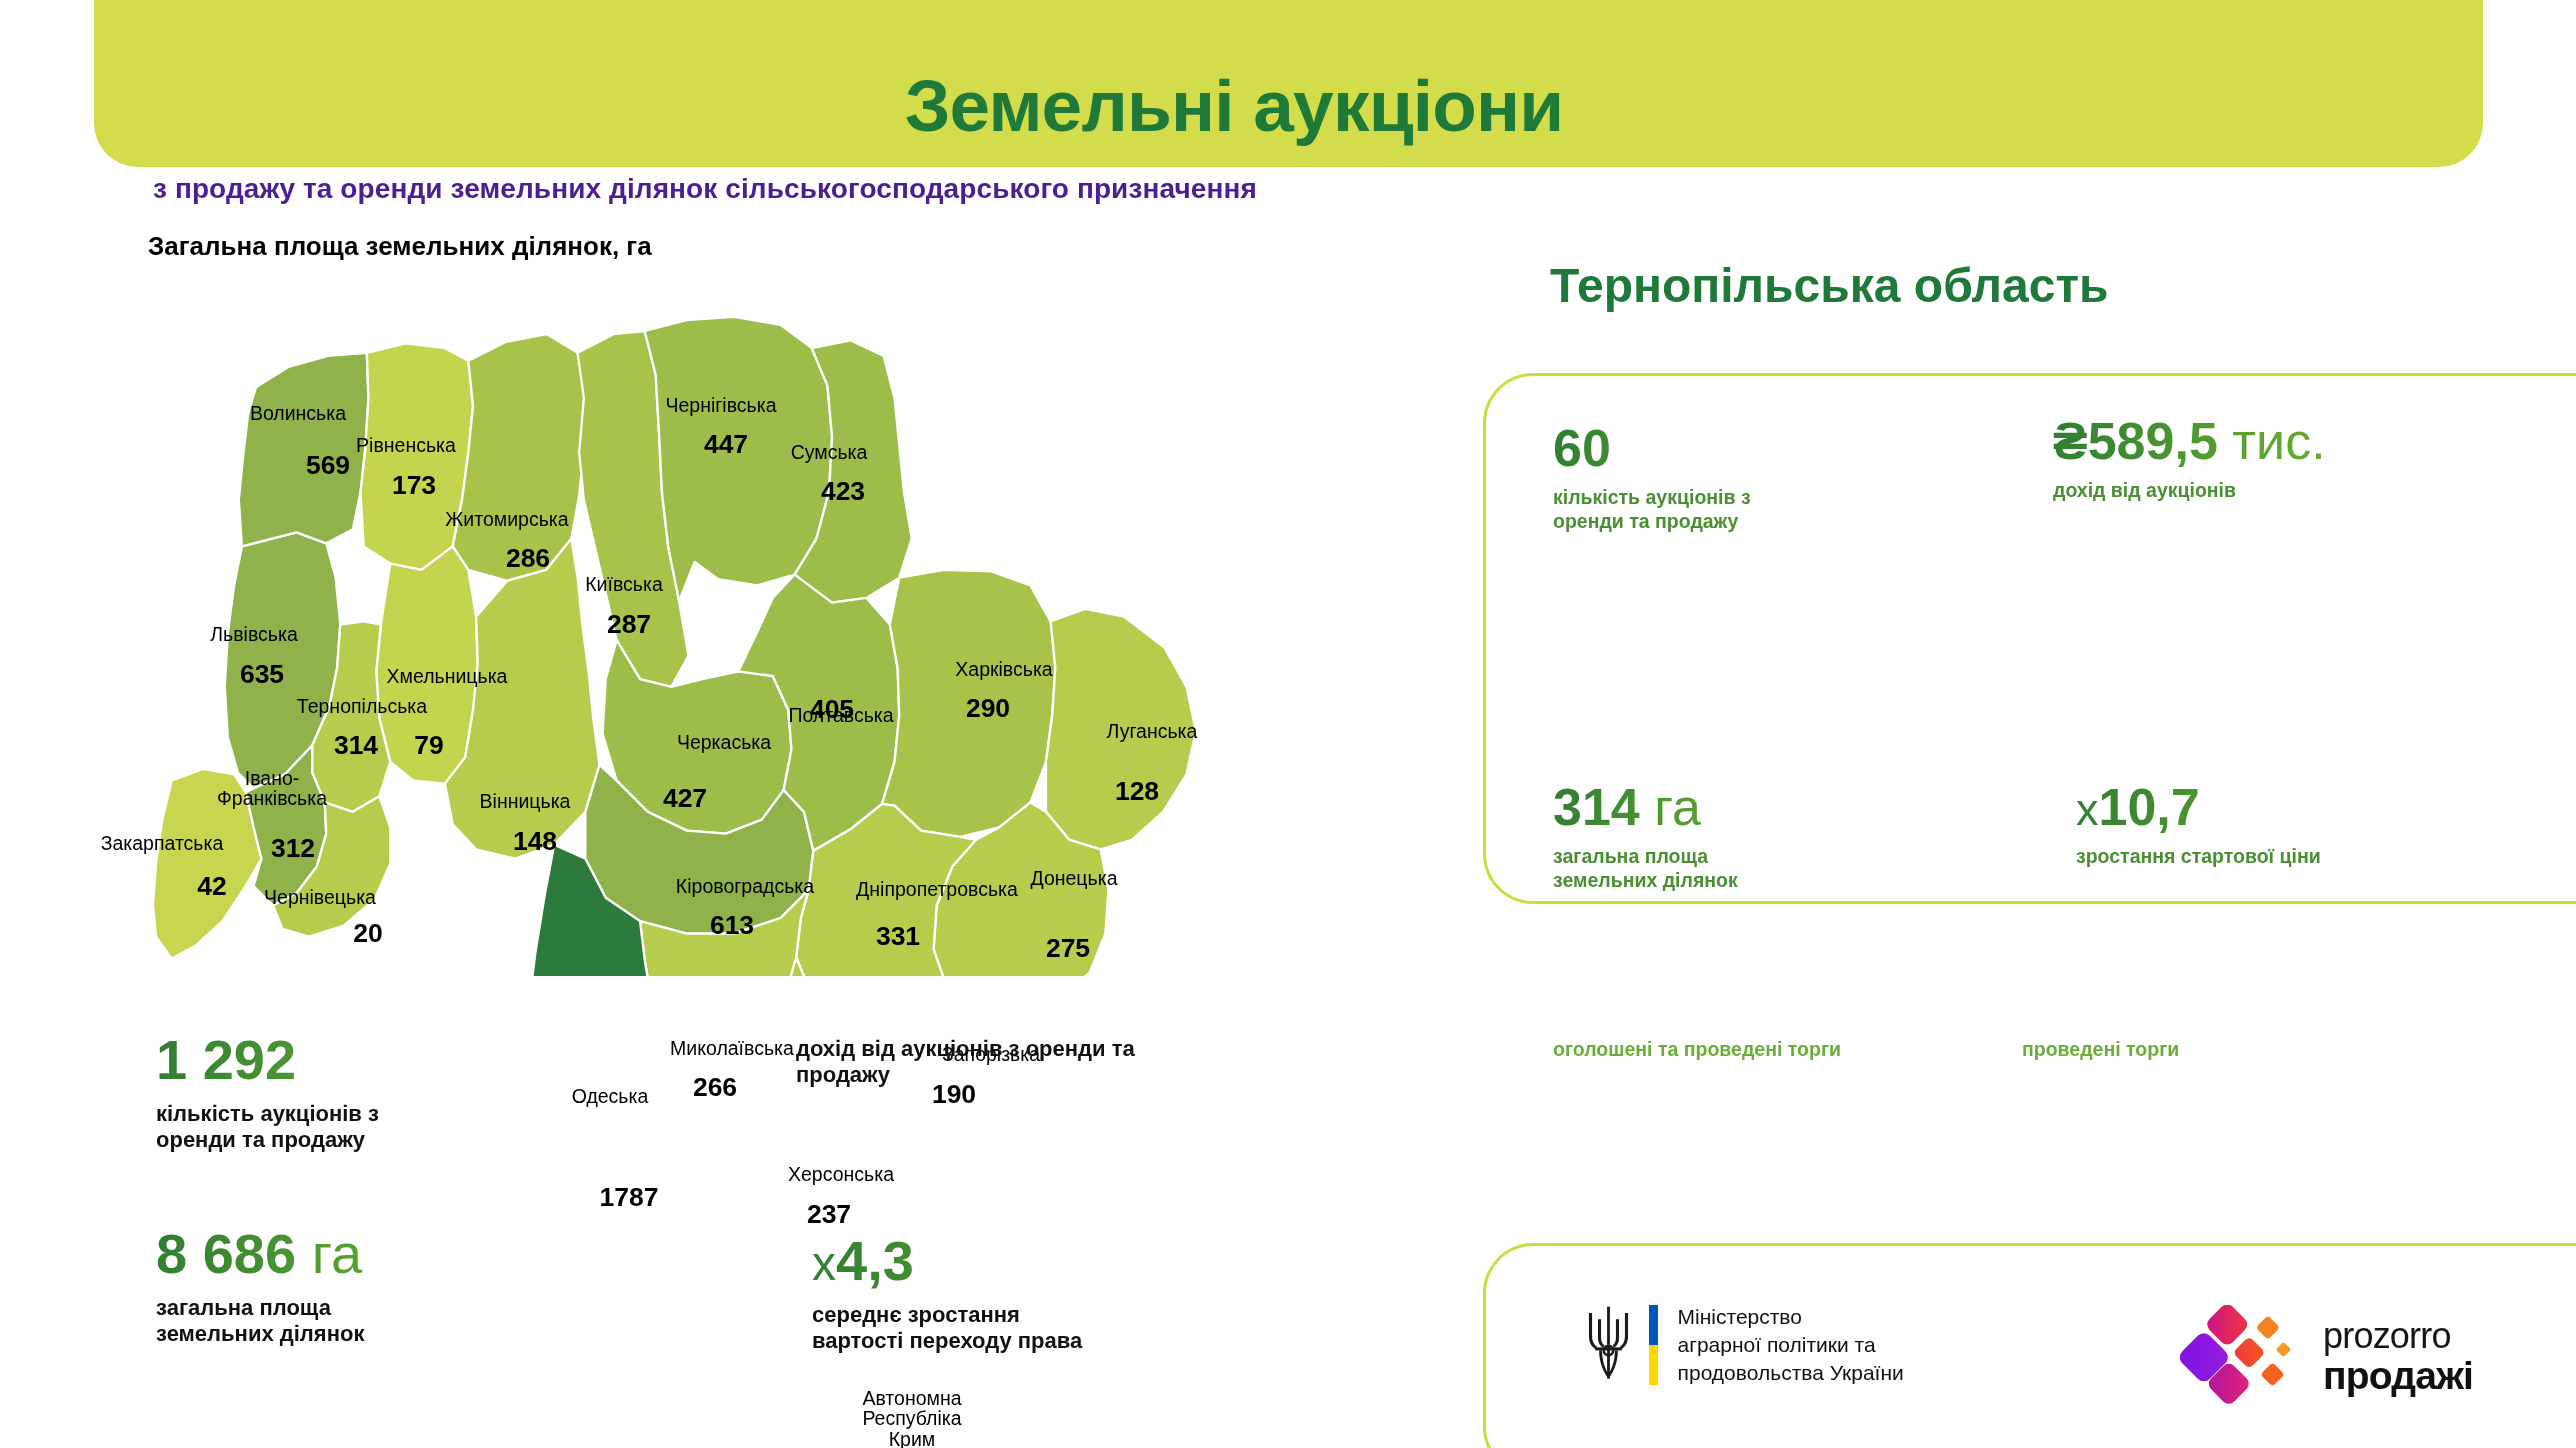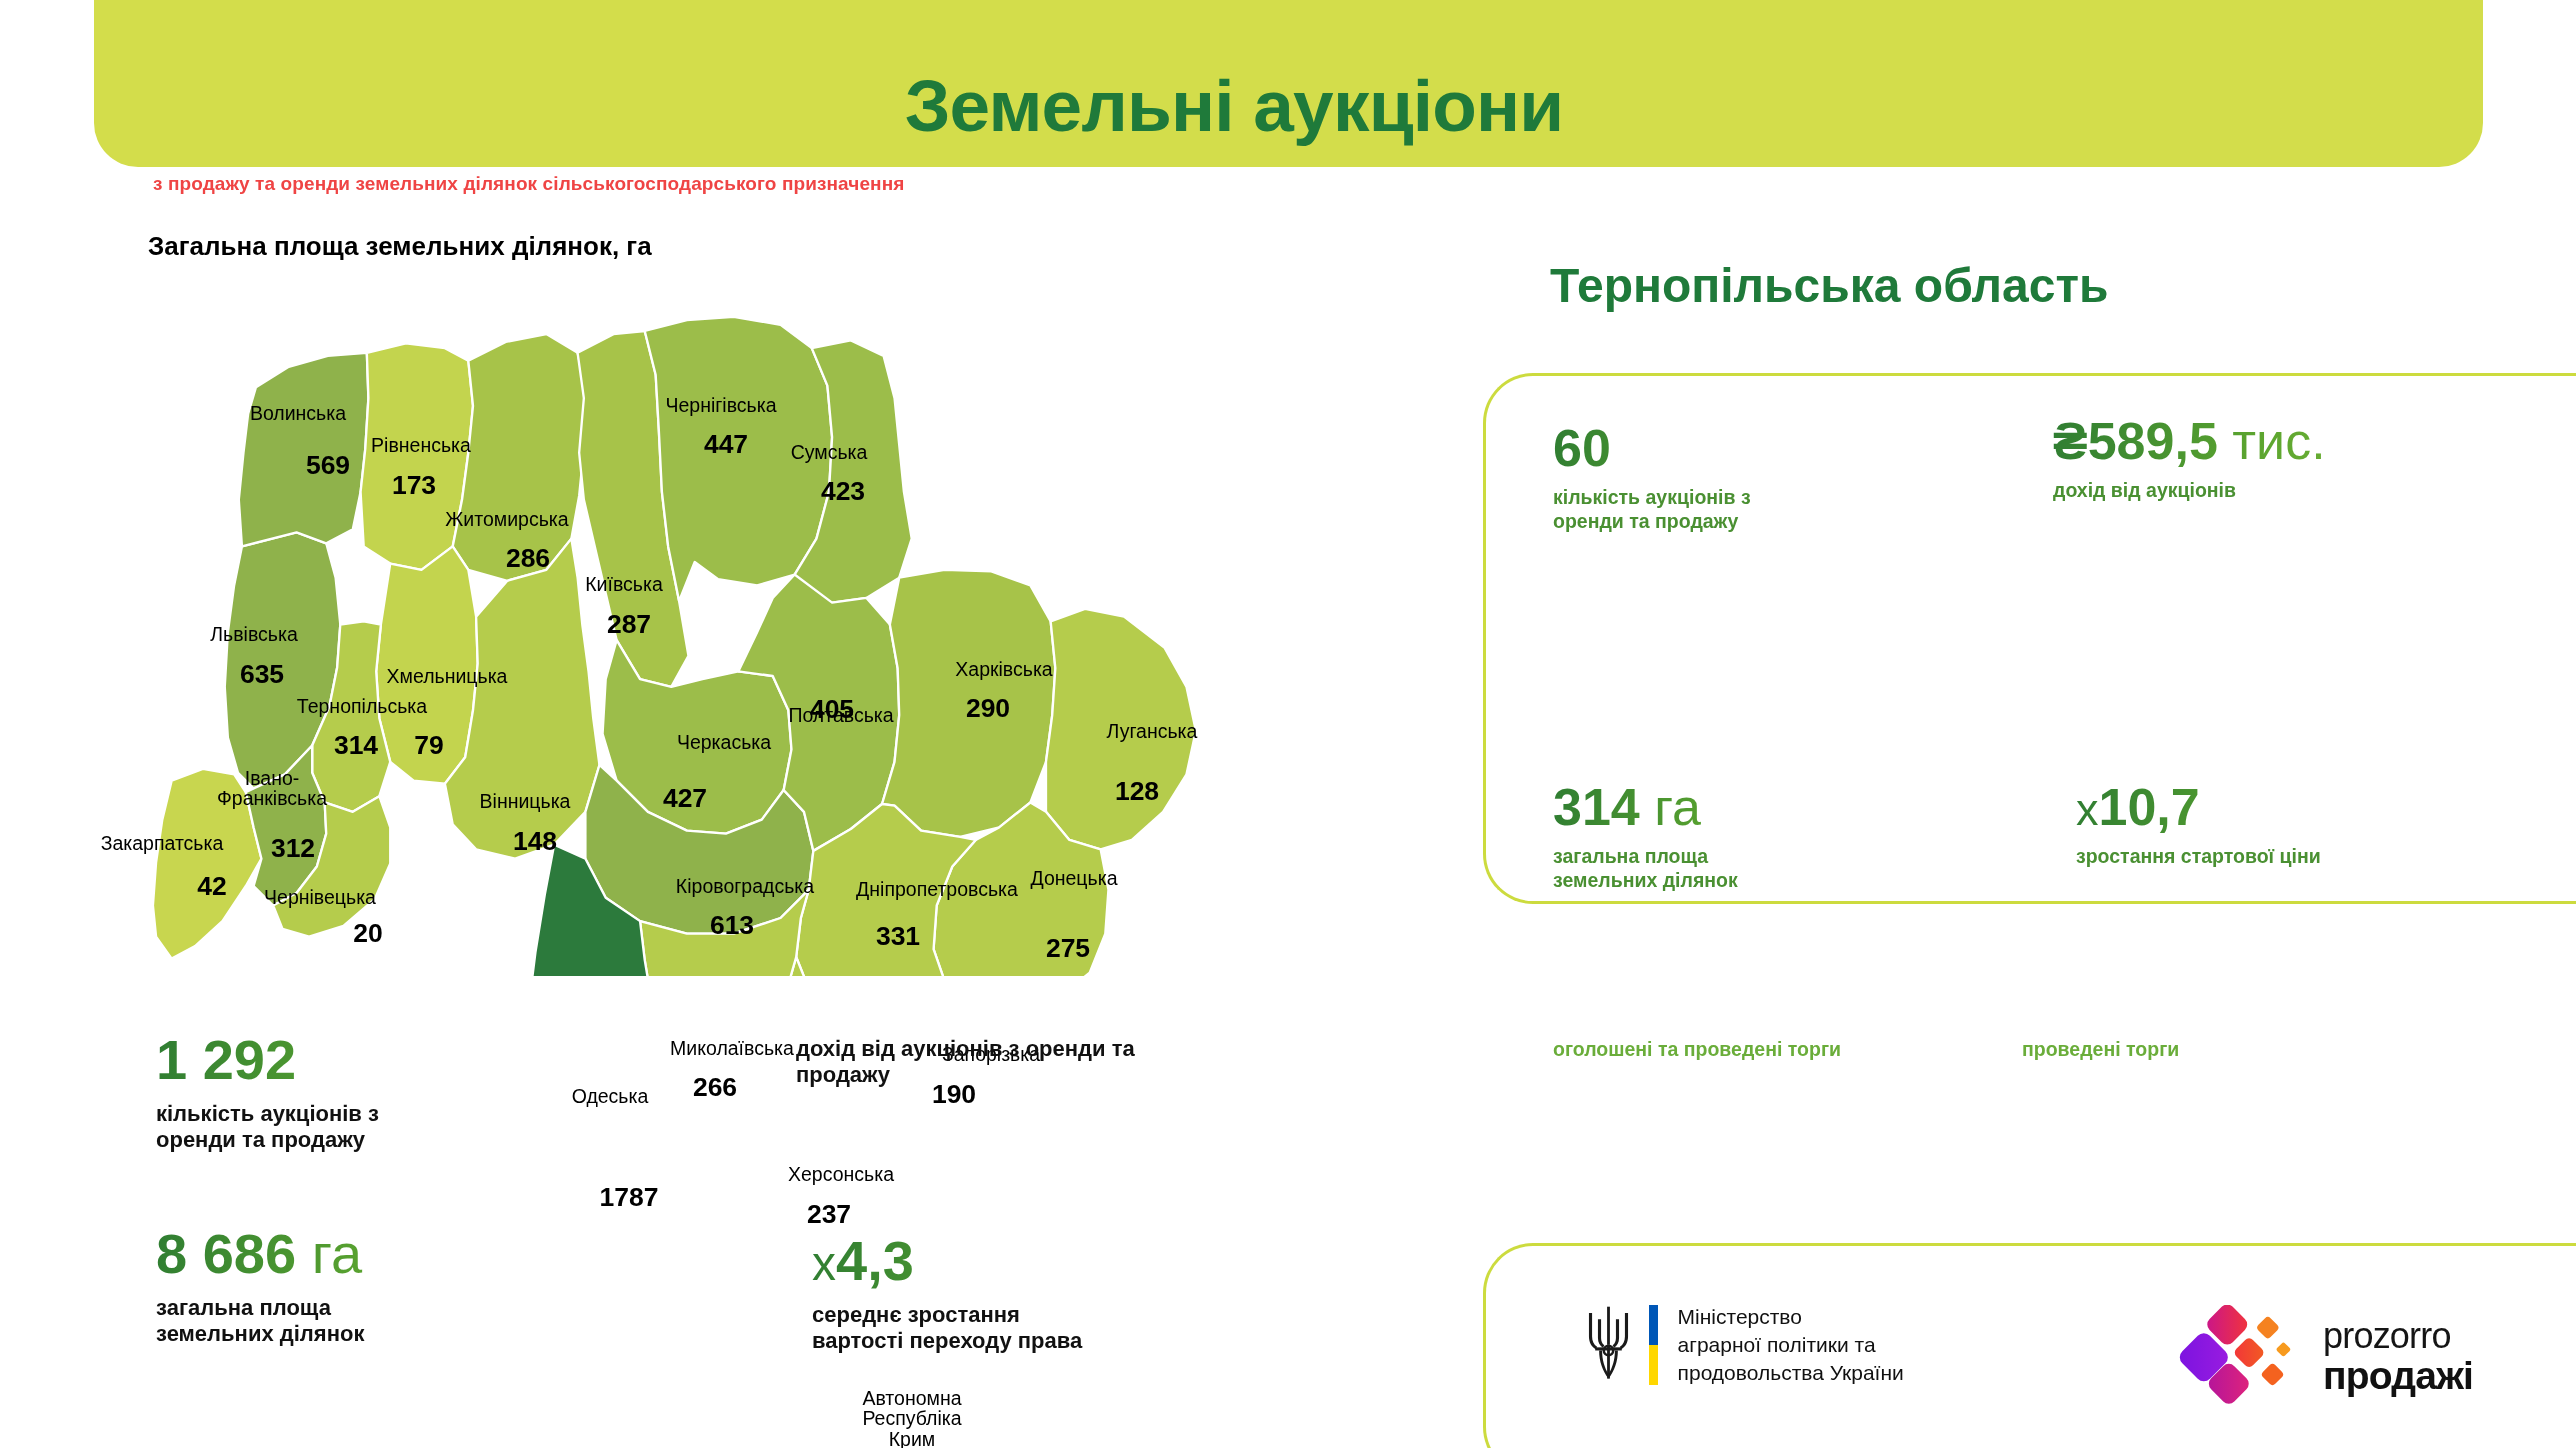--- a/index.html
+++ b/index.html
@@ -20,21 +20,21 @@
   }
   .banner-title {
     position: absolute; left: 0; right: 0; top: 64px;
     text-align: center;
     font-size: 73px; font-weight: bold;
     color: #1f7a3a; letter-spacing: -0.8px;
     white-space: nowrap;
   }
   .subtitle {
     position: absolute; left: 153px; top: 173px;
-    font-size: 19px; font-weight: bold; color: #ef4444;
+    font-size: 28px; font-weight: bold; color: #4c1d95;
     letter-spacing: 0.1px;
   }
 
   
   .map-heading {
     position: absolute; left: 148px; top: 231px;
     font-size: 26px; font-weight: bold; color: #000;
   }
   .map-wrap { position: absolute; left: 78px; top: 312px; width: 1249px; height: 664px; }
   .map-wrap svg { display:block; width: 1249px; height: 664px; }
@@ -181,21 +181,21 @@
 
         <path fill="#2c7a3c" d="M610 682 L650 700 L676 750 L720 780 L726 830 L736 890 L746 960 L756 1026 L766 1090 L786 1140 L760 1176 L716 1190 L676 1180 L648 1200 L630 1260 L620 1330 L612 1400 L596 1450 L566 1470 L536 1452 L520 1400 L520 1336 L530 1270 L546 1204 L560 1136 L566 1060 L570 980 L576 900 L586 820 L598 746 Z"></path>
 
         <path fill="#dadada" stroke="#dadada" d="M900 1246 L940 1252 L990 1248 L1040 1260 L1090 1274 L1140 1280 L1190 1272 L1230 1286 L1240 1330 L1216 1376 L1170 1410 L1120 1430 L1066 1440 L1016 1444 L970 1440 L940 1420 L936 1380 L950 1346 L940 1310 L906 1296 L880 1280 Z"></path>
       </g>
     </svg>
 
     <div class="map-label" style="left:220px; top:91px;">Волинська</div>
     <div class="map-value" style="left:250px; top:138px;">569</div>
 
-    <div class="map-label" style="left:343px; top:123px;">Рівненська</div>
+    <div class="map-label" style="left:328px; top:123px;">Рівненська</div>
     <div class="map-value" style="left:336px; top:158px;">173</div>
 
     <div class="map-label" style="left:429px; top:197px;">Житомирська</div>
     <div class="map-value" style="left:450px; top:231px;">286</div>
 
     <div class="map-label" style="left:546px; top:262px;">Київська</div>
     <div class="map-value" style="left:551px; top:297px;">287</div>
 
     <div class="map-label" style="left:643px; top:83px;">Чернігівська</div>
     <div class="map-value" style="left:648px; top:117px;">447</div>

